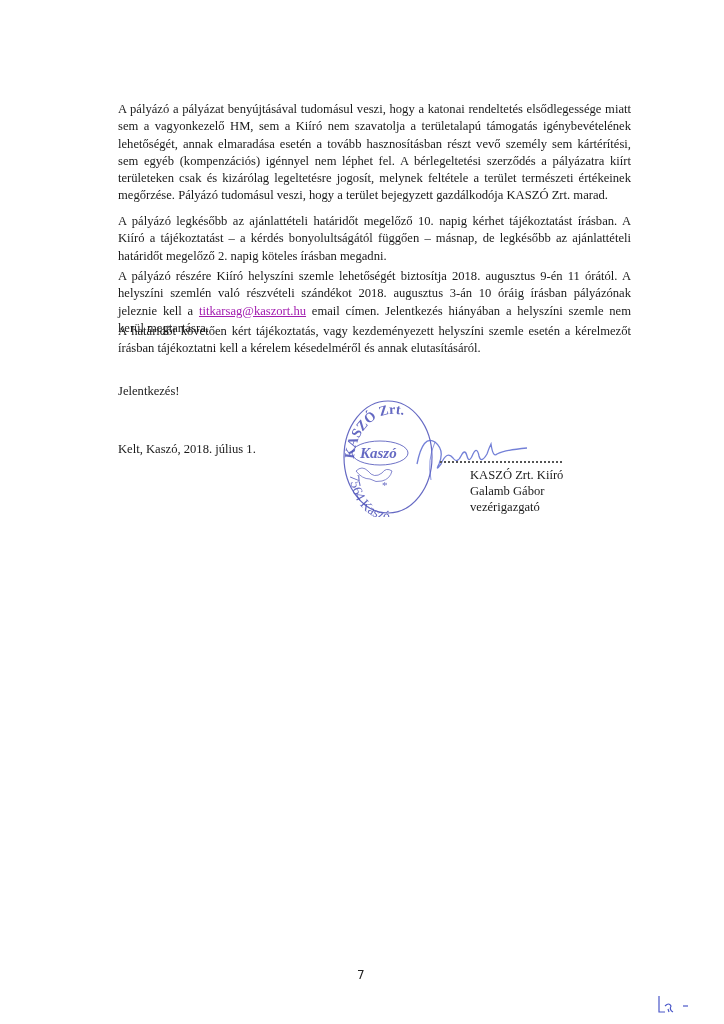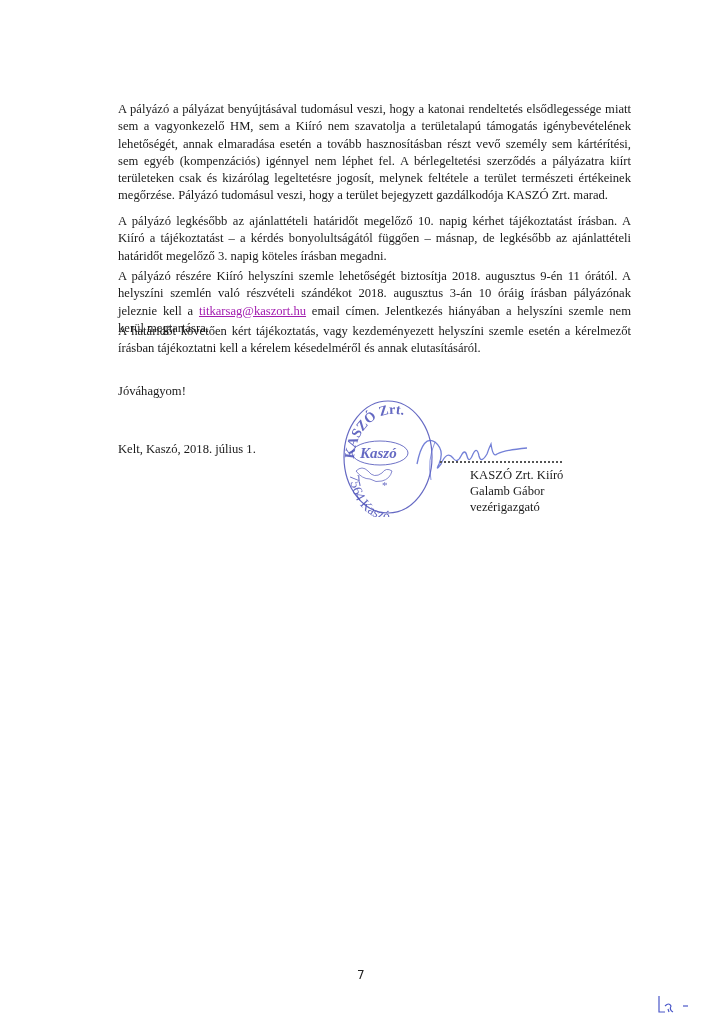--- a/index.html
+++ b/index.html
@@ -28,27 +28,27 @@
   .pagenum { position: absolute; left: 357px; top: 956px; font-family: "DejaVu Sans", sans-serif;
              font-size: 12px; color: #222; }
   .initials { position: absolute; left: 655px; top: 982px; width: 40px; height: 22px; }
 </style>
 </head>
 <body>
 
 <div class="page">
 
   <p class="para" id="p1">A pályázó a pályázat benyújtásával tudomásul veszi, hogy a katonai rendeltetés elsődlegessége miatt sem a vagyonkezelő HM, sem a Kiíró nem szavatolja a területalapú támogatás igénybevételének lehetőségét, annak elmaradása esetén a tovább hasznosításban részt vevő személy sem kártérítési, sem egyéb (kompenzációs) igénnyel nem léphet fel. A bérlegeltetési szerződés a pályázatra kiírt területeken csak és kizárólag legeltetésre jogosít, melynek feltétele a terület természeti értékeinek megőrzése. Pályázó tudomásul veszi, hogy a terület bejegyzett gazdálkodója KASZÓ Zrt. marad.</p>
-  <p class="para" id="p2">A pályázó legkésőbb az ajánlattételi határidőt megelőző 10. napig kérhet tájékoztatást írásban. A Kiíró a tájékoztatást – a kérdés bonyolultságától függően – másnap, de legkésőbb az ajánlattételi határidőt megelőző 3. napig köteles írásban megadni.</p>
+  <p class="para" id="p2">A pályázó legkésőbb az ajánlattételi határidőt megelőző 10. napig kérhet tájékoztatást írásban. A Kiíró a tájékoztatást – a kérdés bonyolultságától függően – másnap, de legkésőbb az ajánlattételi határidőt megelőző 2. napig köteles írásban megadni.</p>
 
   <p class="para" id="p3"><span>A pályázó részére Kiíró helyszíni szemle lehetőségét biztosítja 2018. augusztus 9-én 11 órától. A helyszíni szemlén való részvételi szándékot 2018. augusztus 3-án 10 óráig írásban pályázónak jeleznie kell a </span><a class="email" title="titkarsag@kaszort.hu">titkarsag@kaszort.hu</a><span> email címen. Jelentkezés hiányában a helyszíni szemle nem kerül megtartásra.</span></p>
 
   <p class="para" id="p4">A határidőt követően kért tájékoztatás, vagy kezdeményezett helyszíni szemle esetén a kérelmezőt írásban tájékoztatni kell a kérelem késedelméről és annak elutasításáról.</p>
 
-  <p class="line" id="approve">Jóváhagyom!</p>
+  <p class="line" id="approve">Jelentkezés!</p>
   <p class="line" id="dated">Kelt, Kaszó, 2018. július 1.</p>
 
   <svg class="stamp" viewBox="0 0 100 120">
     <defs>
       <path id="arcTop" d="M 14 62 A 40 48 0 0 1 92 50"></path>
       <path id="arcBottom" d="M 10 78 A 40 46 0 0 0 80 108"></path>
     </defs>
     <ellipse cx="48" cy="60" rx="44" ry="56" fill="none" stroke="#4a4fb8" stroke-width="1.2" opacity="0.85"></ellipse>
     <text fill="#4a4fb8" font-family="Liberation Serif, serif" font-size="14" font-weight="bold" opacity="0.85">
       <textPath href="#arcTop">KASZÓ Zrt.</textPath>

